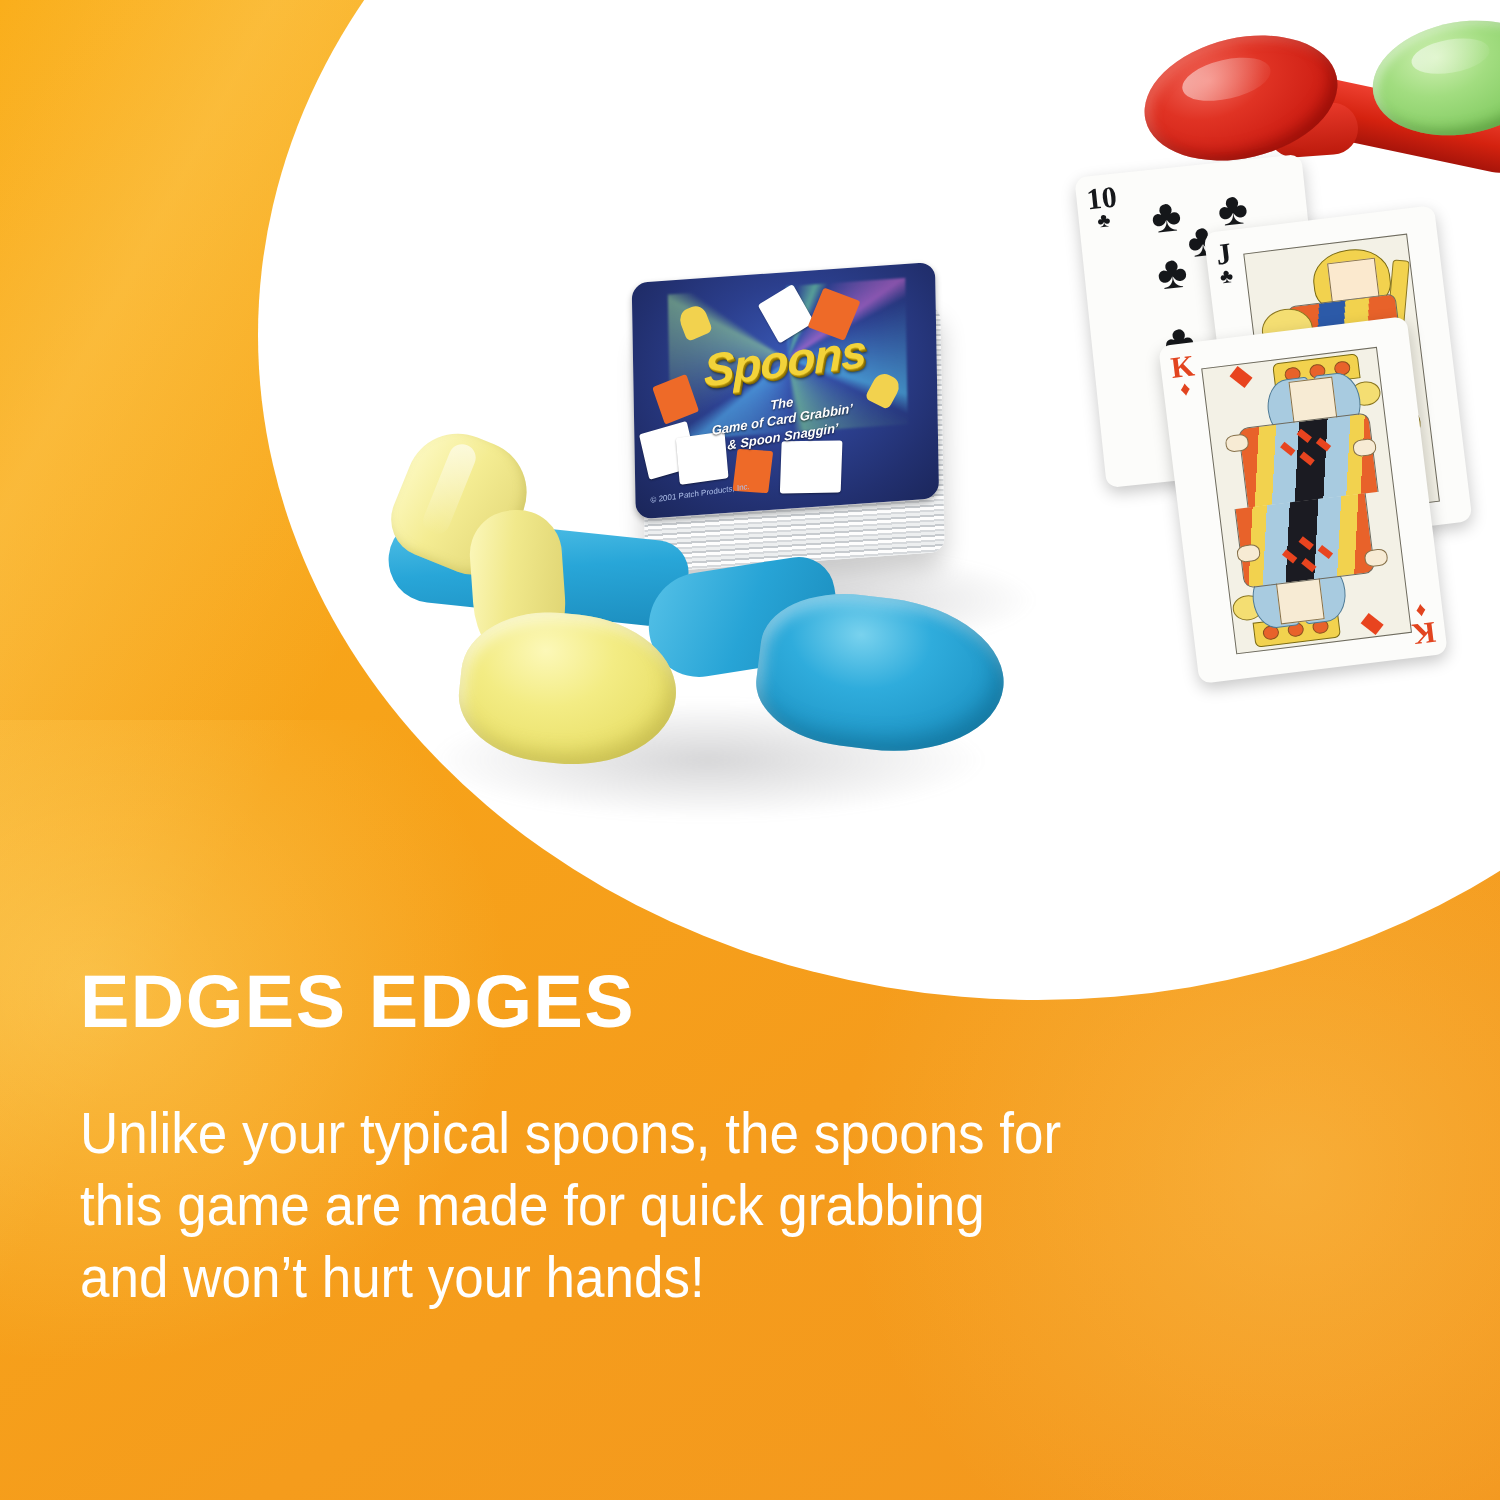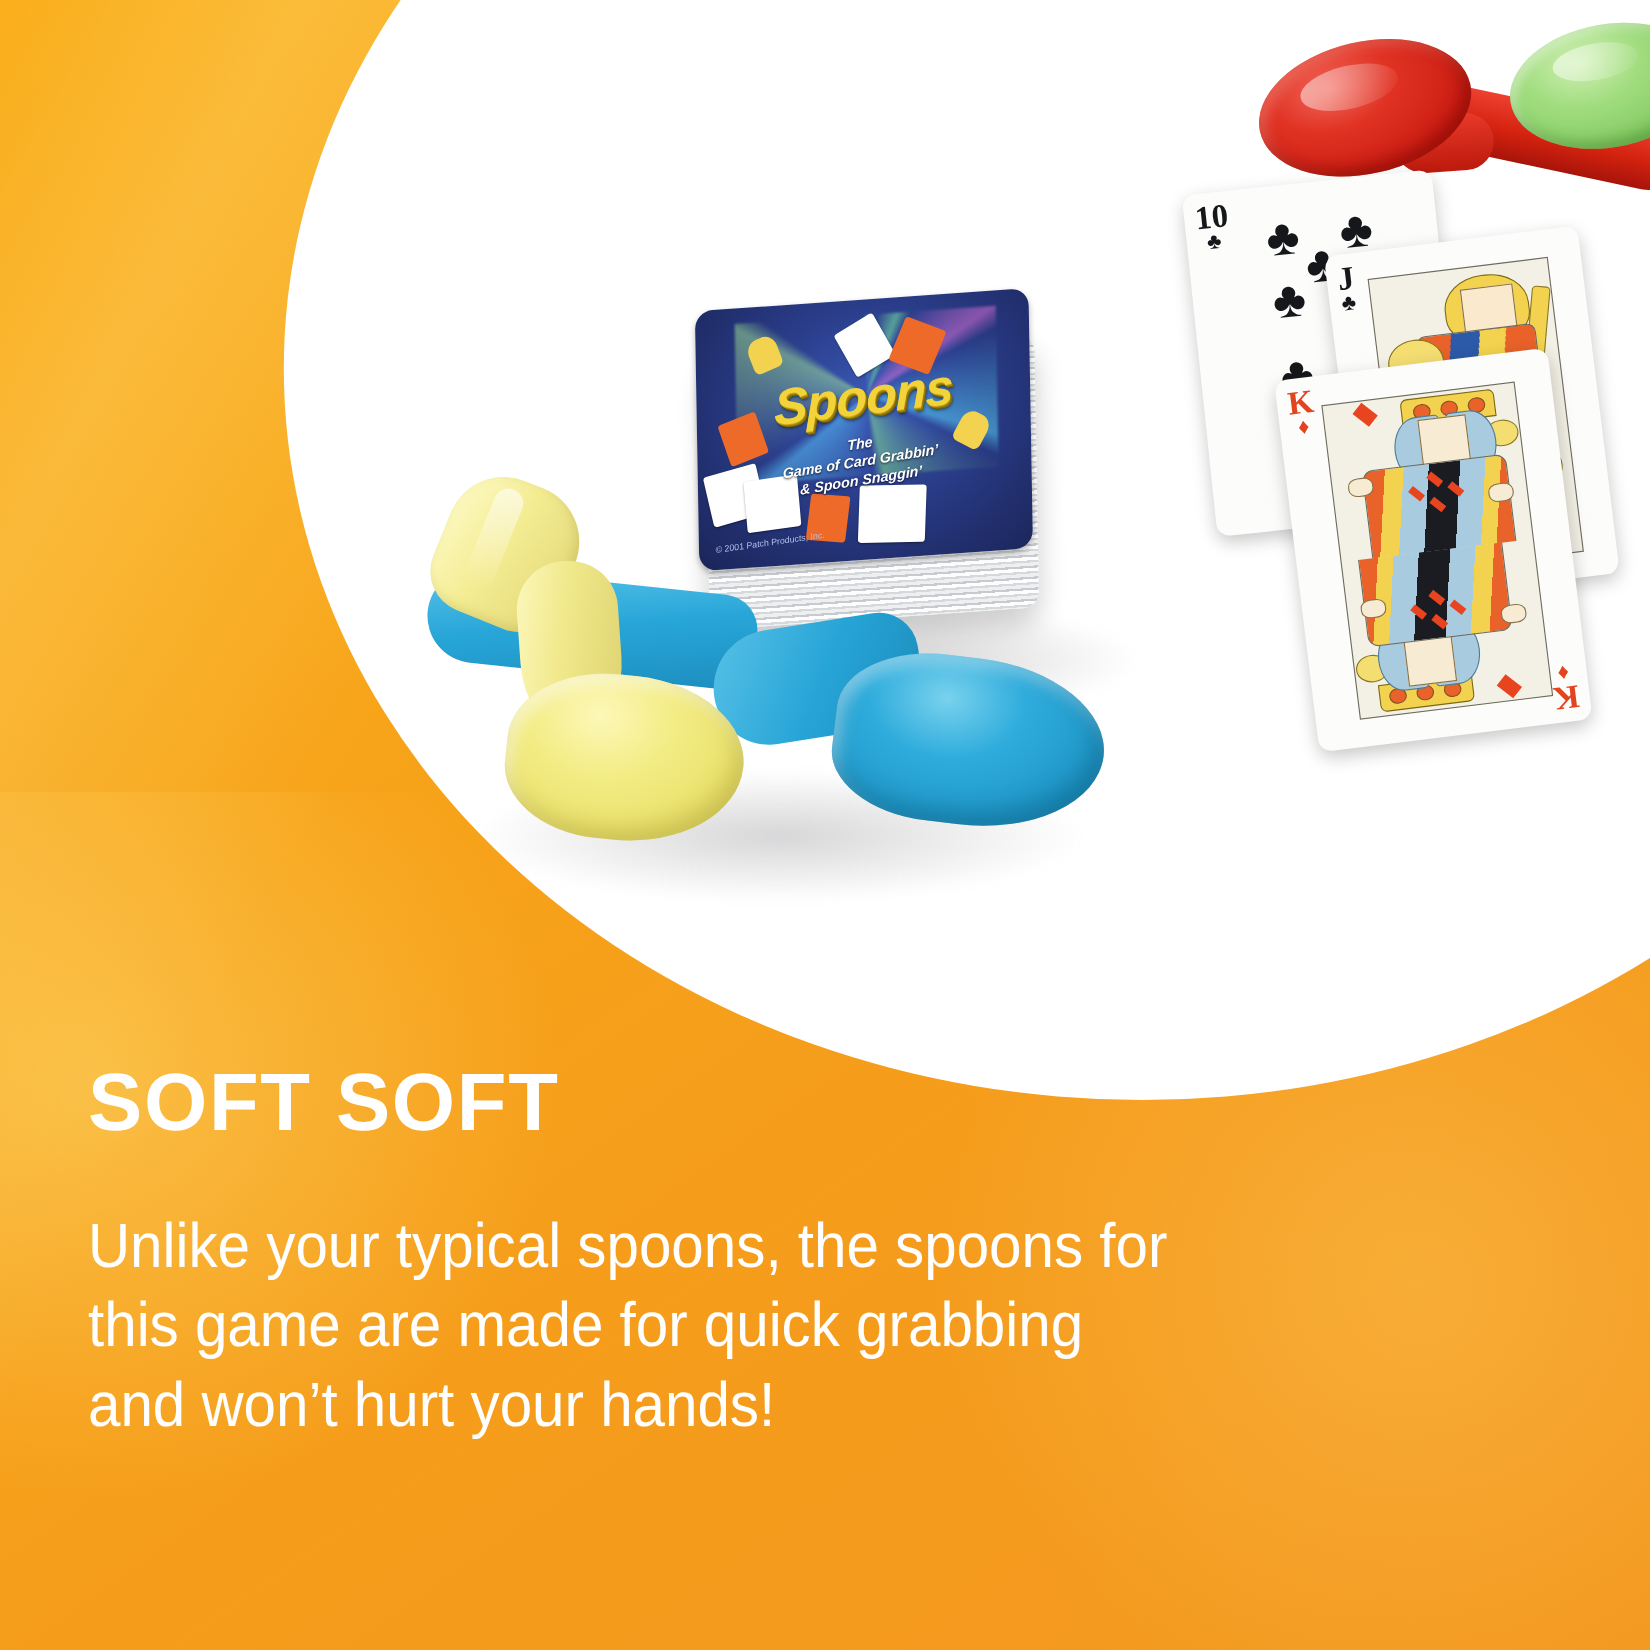--- a/index.html
+++ b/index.html
@@ -415,21 +415,21 @@
       <div class="abs sp-b-neck" style="left:390px;top:896px;"></div>
       <div class="abs sp-b-bowl" style="left:500px;top:928px;"></div>
 
       <div class="abs sp-y-handle" style="left:142px;top:766px;"></div>
       <div class="abs sp-y-stem" style="left:214px;top:840px;"></div>
       <div class="abs sp-y-bowl" style="left:202px;top:944px;"></div>
 
     </div>
   </div>
 
-  <div class="headline">SOFT SOFT</div>
+  <div class="headline">EDGES EDGES</div>
 
   <div class="body-copy">
     <span class="bl">Unlike your typical spoons, the spoons for</span>
     <span class="bl">this game are made for quick grabbing</span>
     <span class="bl">and won’t hurt your hands!</span>
   </div>
 
 </div>
 
 </body></html>

